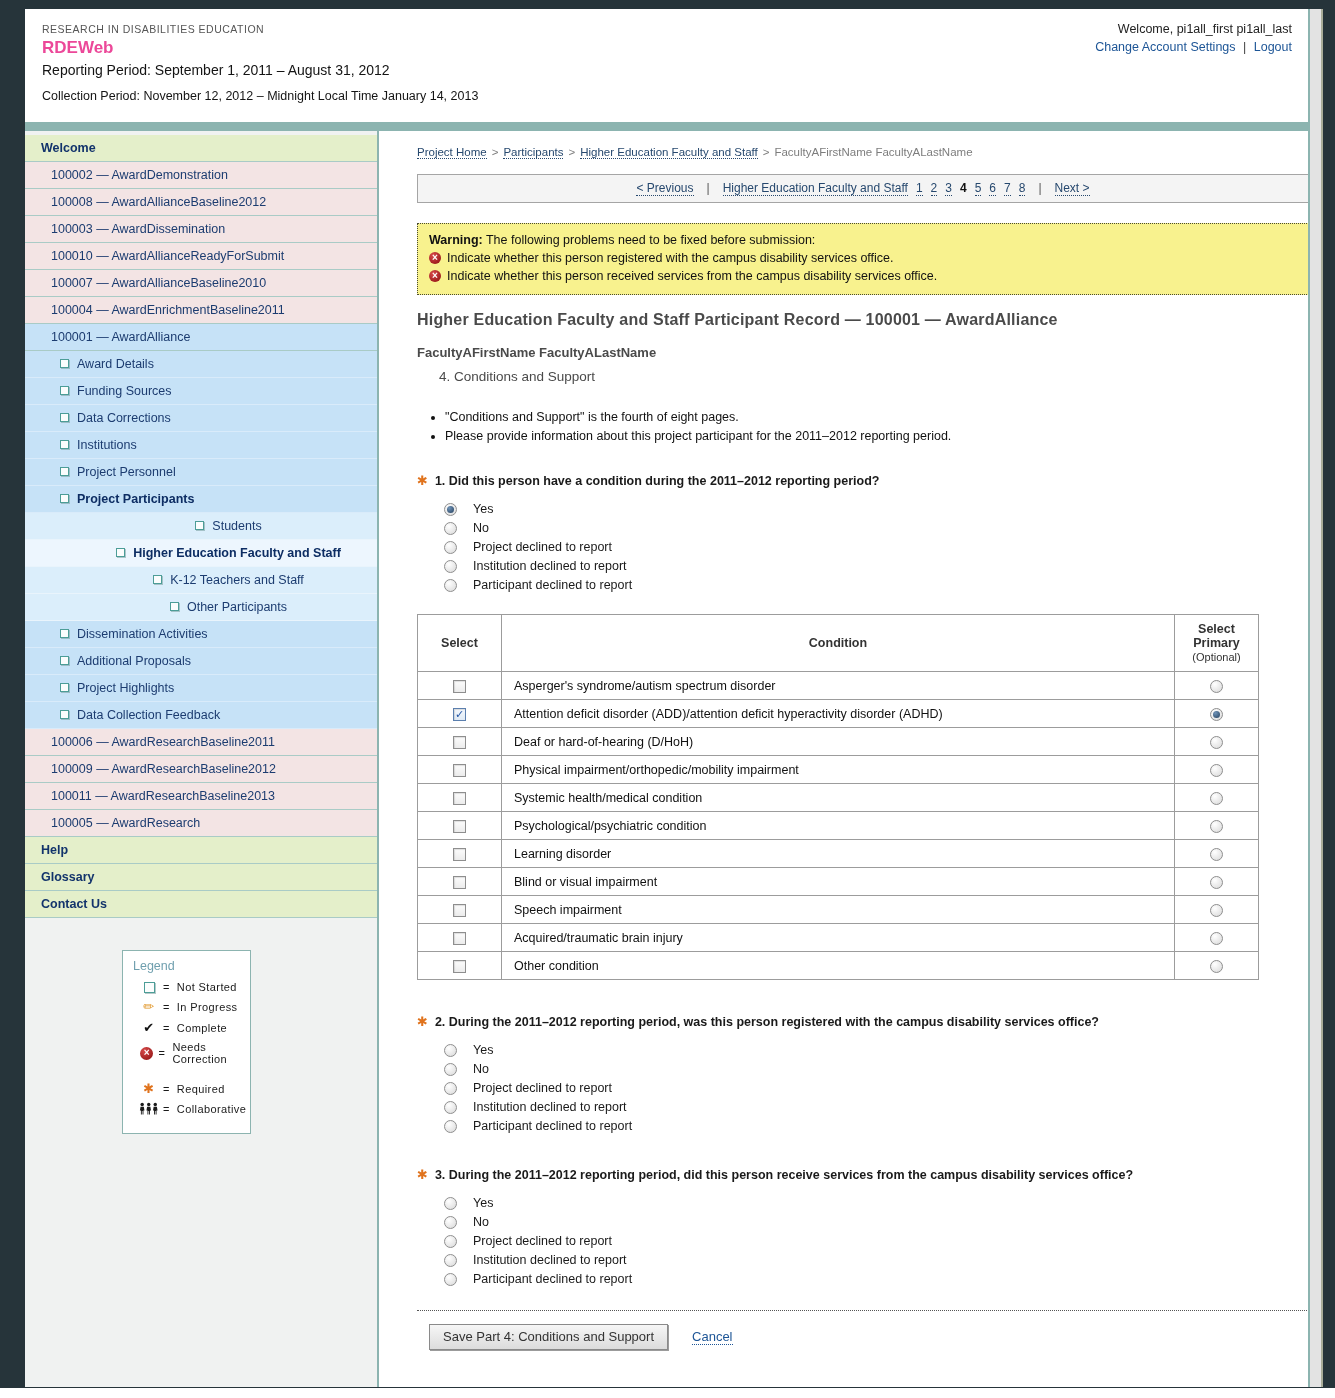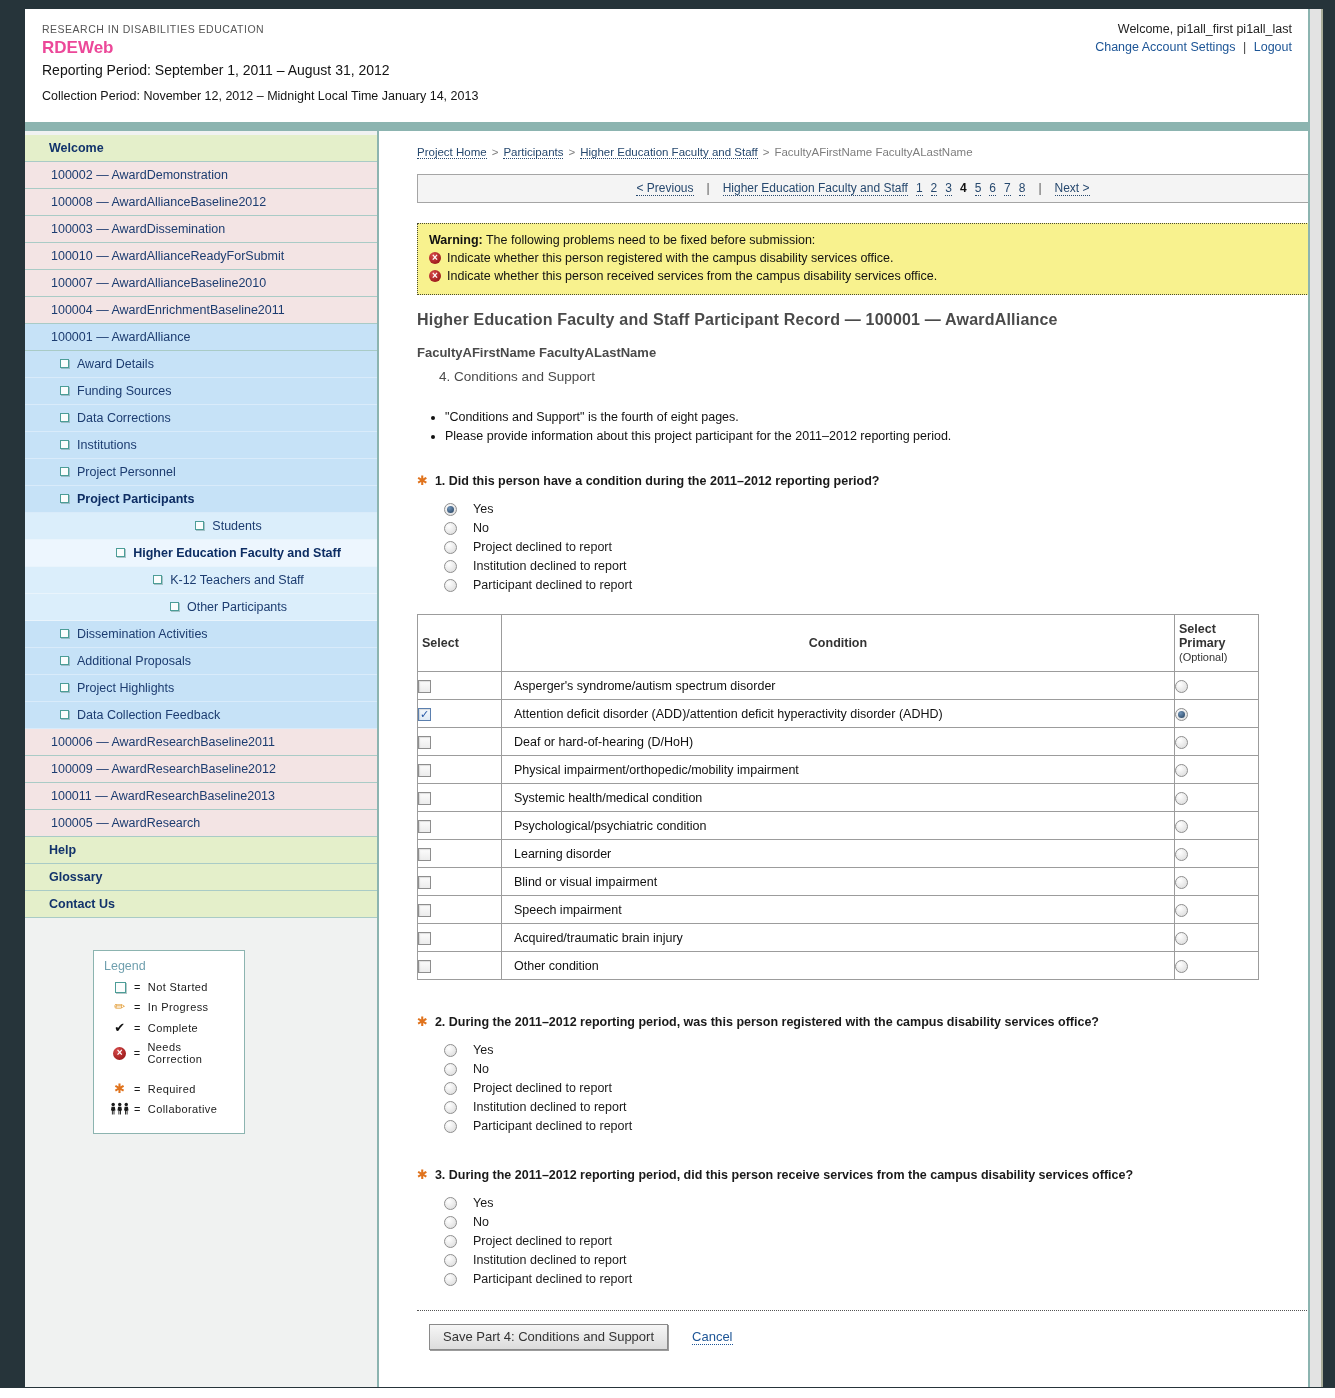--- a/index.html
+++ b/index.html
@@ -22,31 +22,31 @@
   .hdr-links .sep { color:#444; margin:0 4px; }
   .tealbar { height:9px; background:#8cb4b0; }
 
   
   .cols { display:flex; min-height:1256px; align-items:stretch; }
   .sidebar { width:354px; background:#f0f2f1; border-right:2px solid #8cb4b0; padding-top:4px; }
   .main { flex:1; background:#fff; padding:12px 11px 0 38px; }
 
   
   .sb-item { height:27px; line-height:26px; font-size:12.5px; color:#1c3c70; cursor:pointer; white-space:nowrap; overflow:hidden; border-bottom:1px solid #a9cbc6; }
-  .sb-section { background:#e4efca; font-weight:bold; color:#12336b; padding-left:24px; }
+  .sb-section { background:#e4efca; font-weight:bold; color:#12336b; padding-left:16px; }
   .sb-award { background:#f3e4e4; padding-left:26px; }
   .sb-award-open { background:#c6e2f7; padding-left:26px; }
   .sb-l2 { background:#c6e2f7; padding-left:35px; border-bottom-color:#d9ebfa; }
   .sb-l3 { background:#dbeefb; padding-left:55px; border-bottom-color:#e9f4fc;text-align:center; }
   .sb-sel { background:#edf6fe !important; }
   .sb-bold { font-weight:bold; color:#0d2d63; }
   .sq-icon { display:inline-block; width:9px; height:9px; border:1px solid #4c9d97; background:#fbfdfd; box-shadow:1px 1px 0 rgba(110,150,150,.5); margin-right:8px; }
 
   
-  .legendbox { width:152px; margin:32px 0 0 68px; background:#fff; border:1px solid #8cb4b0; padding:8px 6px 12px 10px; }
+  .legendbox { width:129px; margin:32px 0 0 97px; background:#fff; border:1px solid #8cb4b0; padding:8px 6px 12px 10px; }
   .legend-title { color:#6f9fae; font-size:12.5px; margin-bottom:8px; }
   .lg-row { display:flex; align-items:center; margin:0 0 6px 6px; font-size:11px; color:#1a1a1a; letter-spacing:.4px; }
   .lg-gap { margin-top:16px; }
   .lg-ic { width:20px; display:inline-flex; justify-content:center; align-items:center; }
   .lg-eq { margin:0 7px 0 4px; }
   .lg-sq { width:11px; height:11px; margin-right:0; }
   .g-pencil { color:#e09425; font-size:13px; }
   .g-check { color:#111; font-weight:bold; font-size:13px; }
   .g-req { color:#e0731d; font-size:13px; }
   .errdot { display:inline-flex; flex:none; width:12px; height:12px; border-radius:50%; background:radial-gradient(circle at 35% 30%, #d84a4a, #8a0d0d); color:#fff; font-size:10px; font-weight:bold; align-items:center; justify-content:center; line-height:1; }
@@ -88,21 +88,21 @@
   .cb { position:relative; flex:none; display:inline-block; width:13px; height:13px; border:1px solid #8e8e8e; background:linear-gradient(#fcfcfc,#ececec); box-shadow:inset 1px 1px 1px rgba(0,0,0,.12); }
   .cb.checked { border-color:#5b7fae; background:linear-gradient(#f4f8fc,#dfeaf5); }
   .cb.checked::after { content:"✓"; position:absolute; left:1px; top:-1px; font-size:11px; line-height:13px; font-weight:bold; color:#2456a5; }
 
   
   .cond-table { border-collapse:collapse; margin-top:22px; width:842px; }
   .cond-table th, .cond-table td { border:1px solid #9c9c9c; }
   .cond-table th { font-size:12.5px; color:#333; padding:7px 4px; }
   .th-primary div { line-height:14px; }
   .th-primary .optional { font-weight:normal; font-size:11px; }
-  .td-sel, .td-prim { width:84px; text-align:left; vertical-align:middle; }
+  .td-sel, .td-prim { width:84px; text-align:center; vertical-align:middle; }
   .td-cond { font-size:12.5px; color:#111; padding:0 6px 0 12px; height:28px; vertical-align:middle; }
   .td-sel .cb, .td-prim .radio { vertical-align:middle; }
 
   
   .dotted-hr { border-top:1px dotted #555; margin-top:24px; }
   .actions { display:flex; align-items:center; gap:24px; margin:13px 0 30px 12px; }
   .savebtn { font-family:inherit; font-size:13px; color:#333; padding:4px 13px 5px; background:linear-gradient(#f6f6f6,#dcdcdc); border:1px solid #8a8a8a; box-shadow:1px 1px 0 #9b9b9b; cursor:pointer; }
   .cancel { font-size:13px; color:#1d5596; text-decoration:none; border-bottom:1px dotted #1d5596; cursor:pointer; }
 </style>
 </head>

